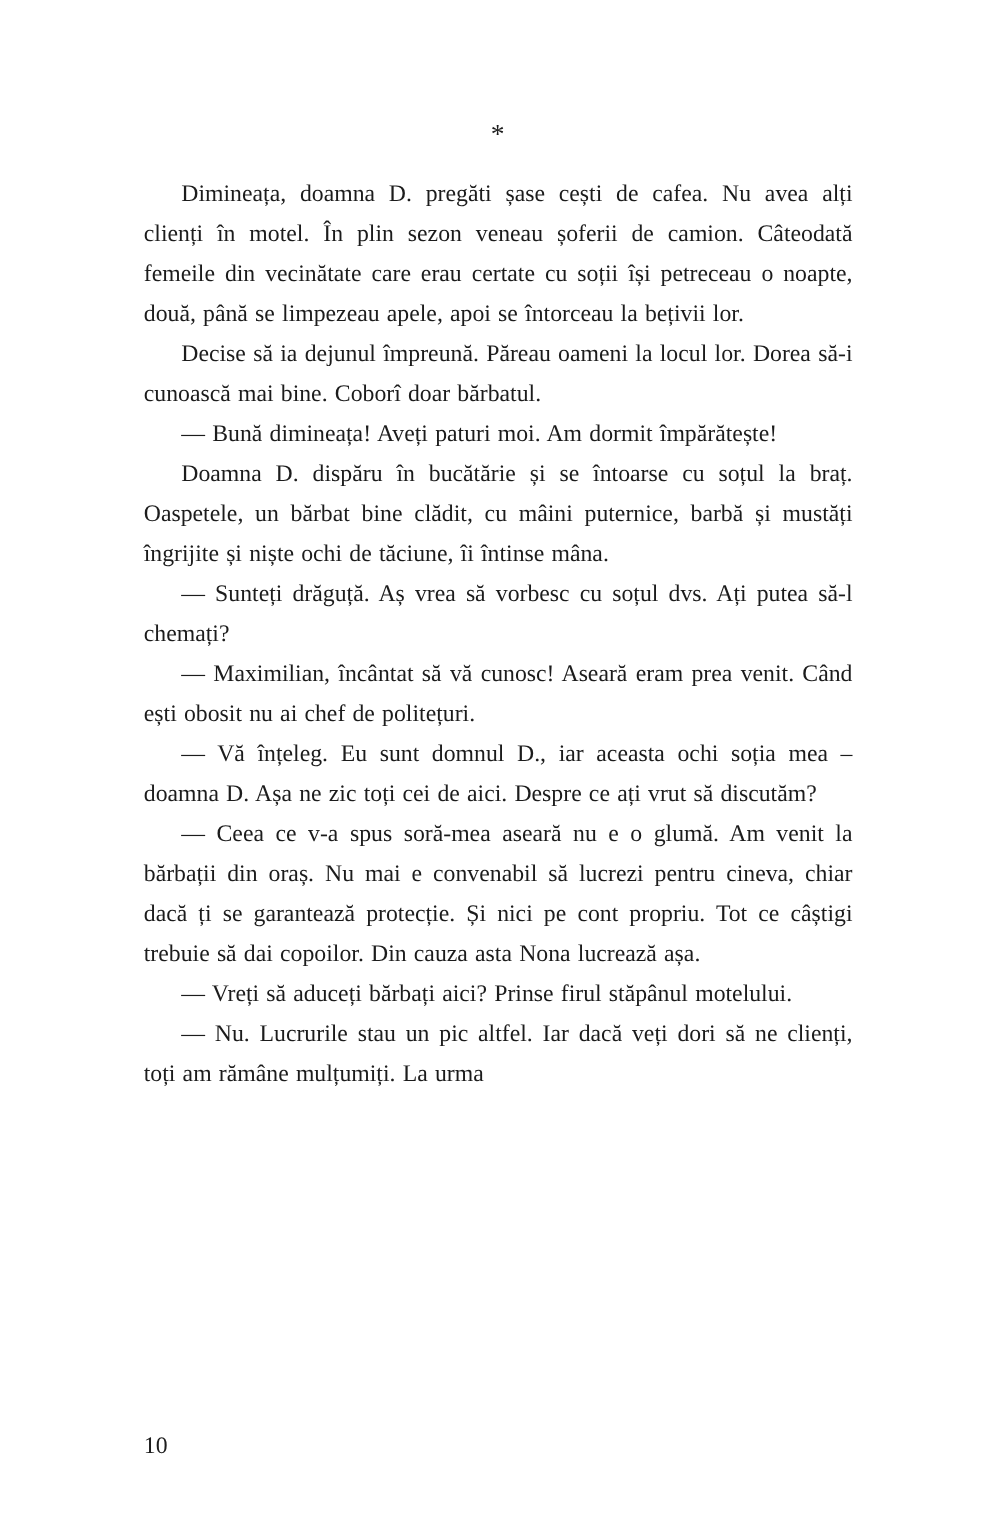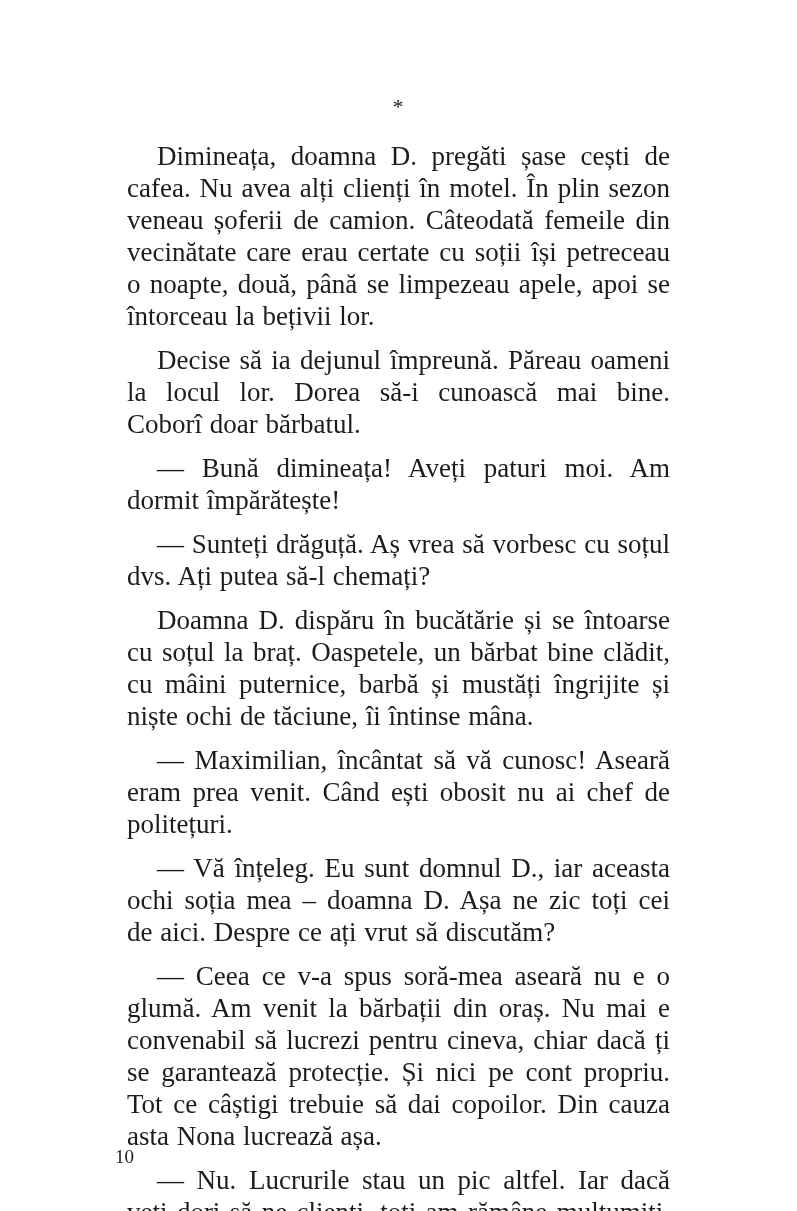--- a/index.html
+++ b/index.html
@@ -24,22 +24,22 @@
     width: 567px;
   }
   .ornament {
     text-align: center;
     font-size: 22px;
     line-height: 22px;
     margin-bottom: 22px;
     letter-spacing: 1px;
   }
   .body-text p {
-    margin: 12px;
-    font-size: 27px;
+    margin: 0;
+    font-size: 19px;
     line-height: 32px;
     text-align: justify;
     text-indent: 30px;
     word-spacing: 1px;
   }
   .page-number {
     position: absolute;
     left: 115px;
     top: 1145px;
     font-size: 19px;
@@ -49,22 +49,23 @@
 </head>
 <body>
 
 <div class="page">
   <div class="text-block">
     <div class="ornament">*</div>
     <div class="body-text">
       <p>Dimineața, doamna D. pregăti șase cești de cafea. Nu avea alți clienți în motel. În plin sezon veneau șoferii de camion. Câteodată femeile din vecinătate care erau certate cu soții își petreceau o noapte, două, până se limpezeau apele, apoi se întorceau la bețivii lor.</p>
       <p>Decise să ia dejunul împreună. Păreau oameni la locul lor. Dorea să-i cunoască mai bine. Coborî doar bărbatul.</p>
       <p>— Bună dimineața! Aveți paturi moi. Am dormit împărătește!</p>
+      <p>Doamna D. dispăru în bucătărie și se întoarse cu soțul la braț. Oaspetele, un bărbat bine clădit, cu mâini puternice, barbă și mustăți îngrijite și niște ochi de tăciune, îi întinse mâna.</p>
       <p>— Sunteți drăguță. Aș vrea să vorbesc cu soțul dvs. Ați putea să-l chemați?</p>
-      <p>Doamna D. dispăru în bucătărie și se întoarse cu soțul la braț. Oaspetele, un bărbat bine clădit, cu mâini puternice, barbă și mustăți îngrijite și niște ochi de tăciune, îi întinse mâna.</p>
       <p>— Maximilian, încântat să vă cunosc! Aseară eram prea venit. Când ești obosit nu ai chef de politețuri.</p>
       <p>— Vă înțeleg. Eu sunt domnul D., iar aceasta ochi soția mea – doamna D. Așa ne zic toți cei de aici. Despre ce ați vrut să discutăm?</p>
       <p>— Ceea ce v-a spus soră-mea aseară nu e o glumă. Am venit la bărbații din oraș. Nu mai e convenabil să lucrezi pentru cineva, chiar dacă ți se garantează protecție. Și nici pe cont propriu. Tot ce câștigi trebuie să dai copoilor. Din cauza asta Nona lucrează așa.</p>
+      <p>— Vreți să aduceți bărbați aici? Prinse firul stăpânul motelului.</p>
       <p>— Nu. Lucrurile stau un pic altfel. Iar dacă veți dori să ne clienți, toți am rămâne mulțumiți. La urma</p>
     </div>
   </div>
   <div class="page-number">10</div>
 </div>
 
 </body></html>

